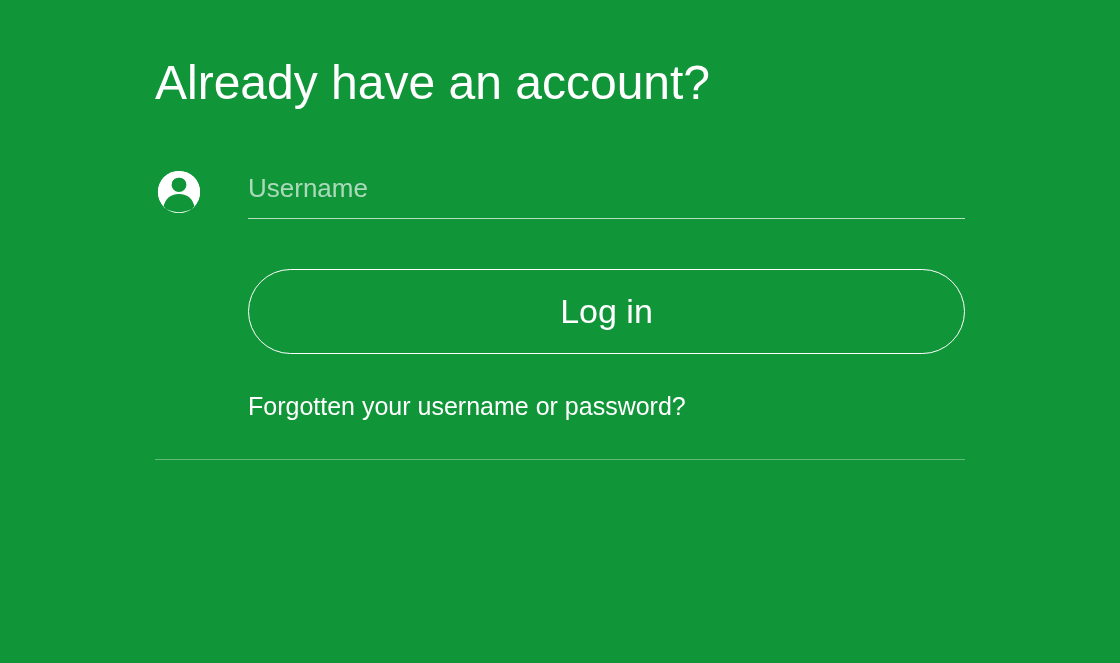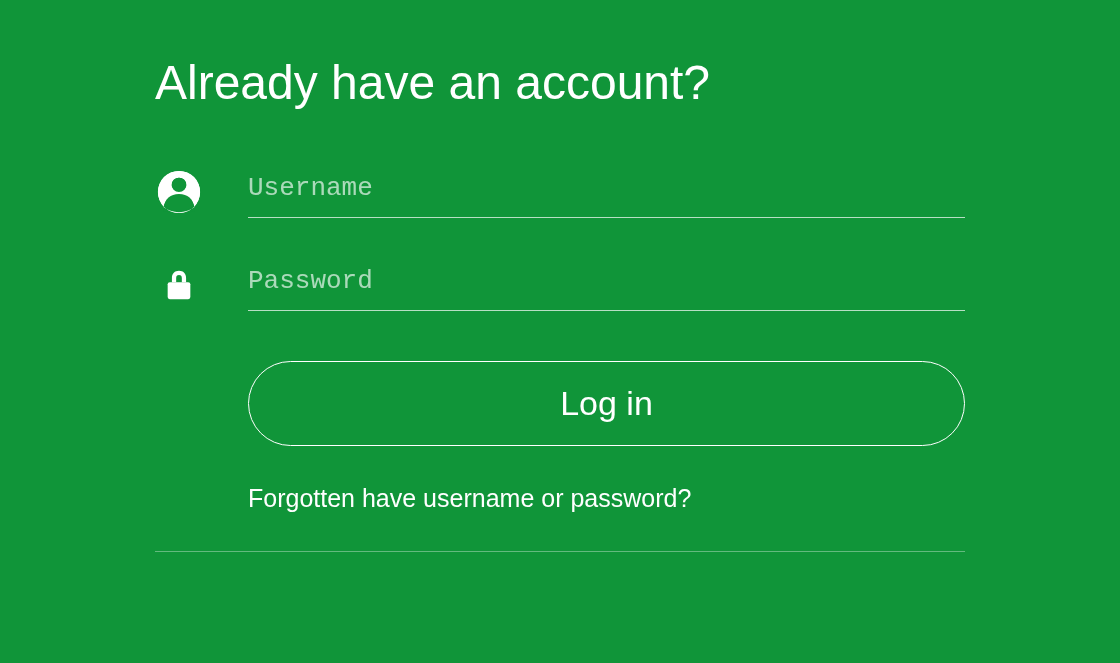--- a/index.html
+++ b/index.html
@@ -39,21 +39,21 @@
     }
     .input-field {
       flex: 1;
       background: transparent;
       border: none;
       border-bottom: 1px solid rgba(255,255,255,0.7);
       font-size: 26px;
       color: #ffffff;
       padding: 8px 0 14px 0;
       outline: none;
-      font-family: Liberation Mono, monospace;
+      font-family: Liberation Sans, sans-serif;
     }
     .input-field::placeholder {
       color: rgba(255,255,255,0.65);
     }
     .indent {
       margin-left: 93px;
     }
     .login-btn {
       width: 100%;
       background: transparent;
@@ -94,29 +94,20 @@
         <circle cx="24" cy="17" r="8" fill="#109539"></circle>
         <path d="M 8 40 Q 8 28 24 28 Q 40 28 40 40 L 40 44 Q 33 46 24 46 Q 15 46 8 44 Z" fill="#109539"></path>
         <path d="M 24 2 A 22 22 0 1 0 24 46 A 22 22 0 1 0 24 2 Z M 24 8 A 8 8 0 1 1 24 24 A 8 8 0 1 1 24 8 Z M 24 28 C 34 28 40 34 40 40 C 36 43 30 45 24 45 C 18 45 12 43 8 40 C 8 34 14 28 24 28 Z" fill="#ffffff"></path>
         <circle cx="24" cy="16" r="7" fill="#109539"></circle>
         <path d="M 24 26 C 15 26 9 32 9 38 C 13 42 18 44 24 44 C 30 44 35 42 39 38 C 39 32 33 26 24 26 Z" fill="#109539"></path>
       </svg>
     </span>
     <input type="text" class="input-field" placeholder="Username" style="">
   </div>
 
-  <div class="field-row">
-    <span class="icon-wrap">
-      <svg viewBox="0 0 48 48" width="34" height="42" fill="#ffffff">
-        <path d="M 14 20 L 14 14 C 14 8 18 4 24 4 C 30 4 34 8 34 14 L 34 20 L 28 20 L 28 14 C 28 11 26 10 24 10 C 22 10 20 11 20 14 L 20 20 Z" fill="#ffffff"></path>
-        <rect x="8" y="20" width="32" height="24" rx="3" fill="#ffffff"></rect>
-      </svg>
-    </span>
-    <input type="password" class="input-field" placeholder="Password" style="">
-  </div>
 
   <div class="indent">
     <button class="login-btn">Log in</button>
-    <a class="forgot-link">Forgotten have username or password?</a>
+    <a class="forgot-link">Forgotten your username or password?</a>
   </div>
 
   <hr class="divider">
 </div>
 
 </body></html>

